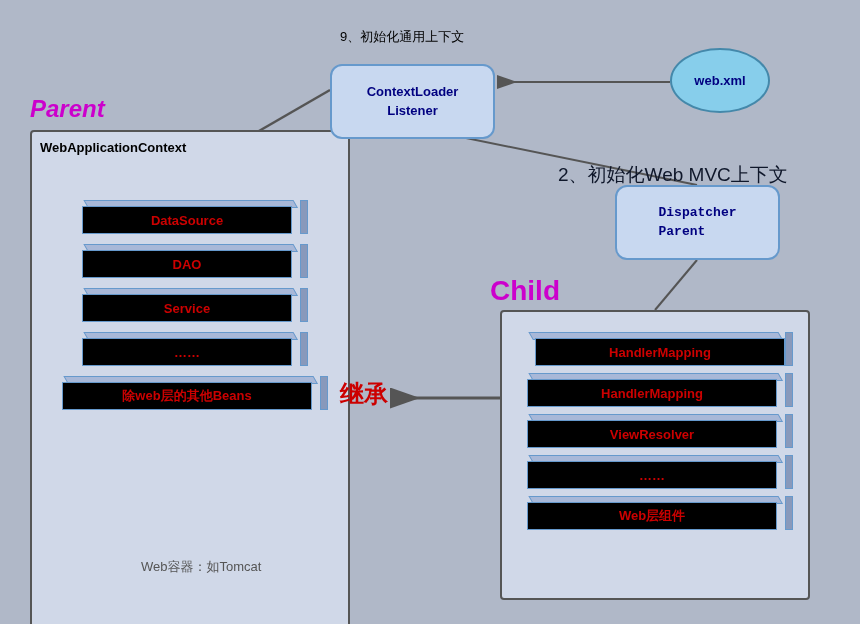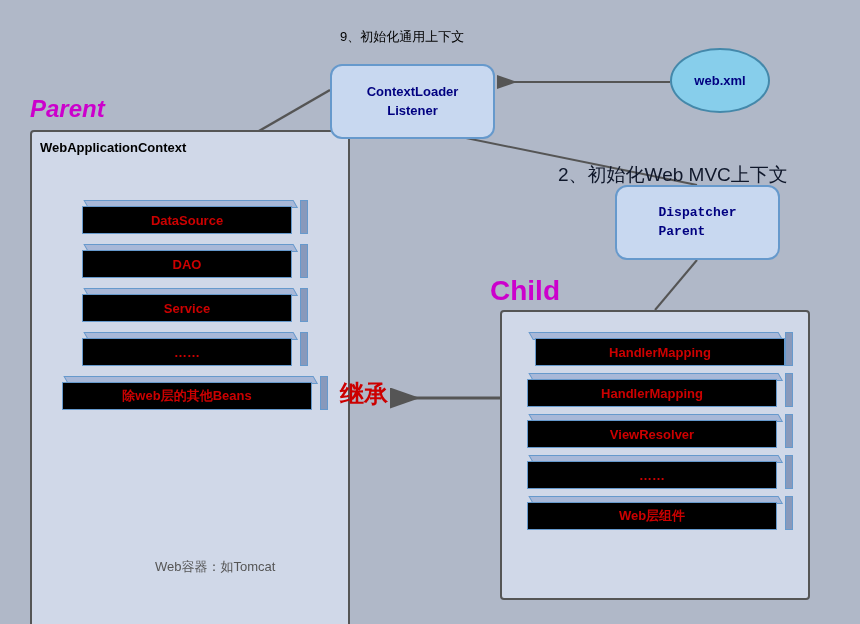--- a/index.html
+++ b/index.html
@@ -207,21 +207,21 @@
       left: 340px;
       top: 378px;
       color: #cc0000;
       font-size: 24px;
       font-weight: bold;
     }
 
     
     .web-container-label {
       position: absolute;
-      left: 155px;
+      left: 141px;
       top: 558px;
       color: #555;
       font-size: 13px;
     }
 
     
     .arrows-svg {
       position: absolute;
       left: 0; top: 0;
       width: 860px;

